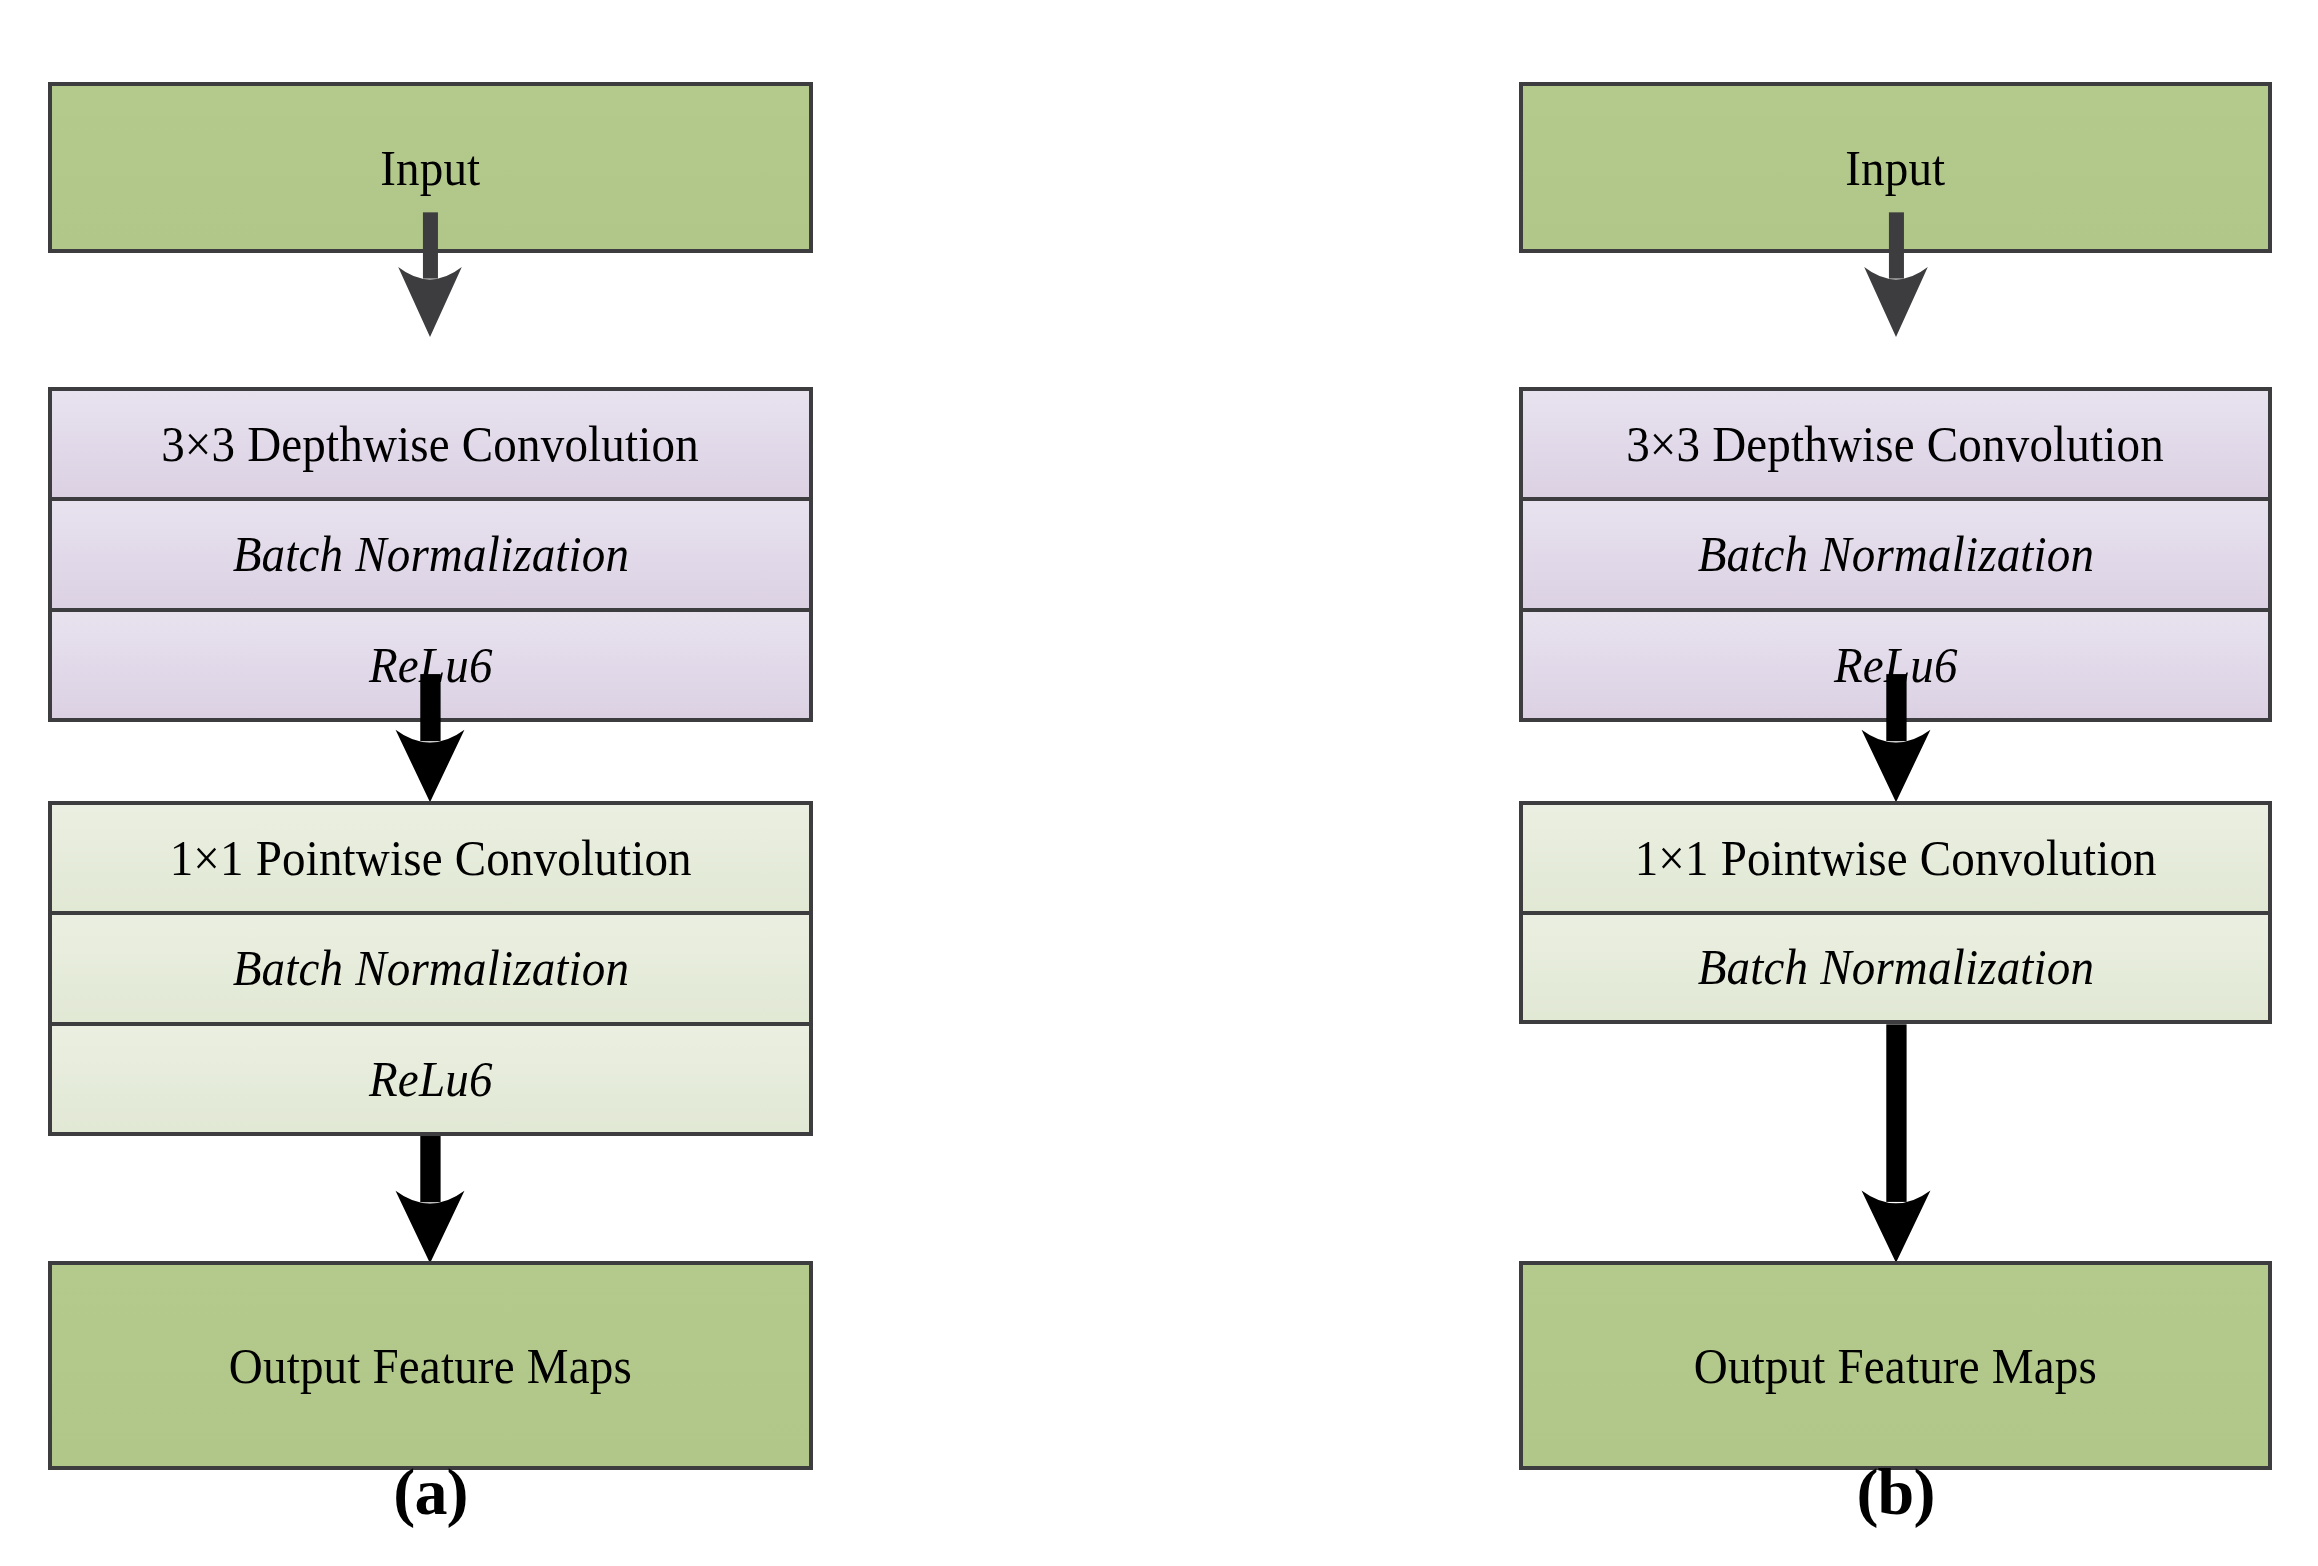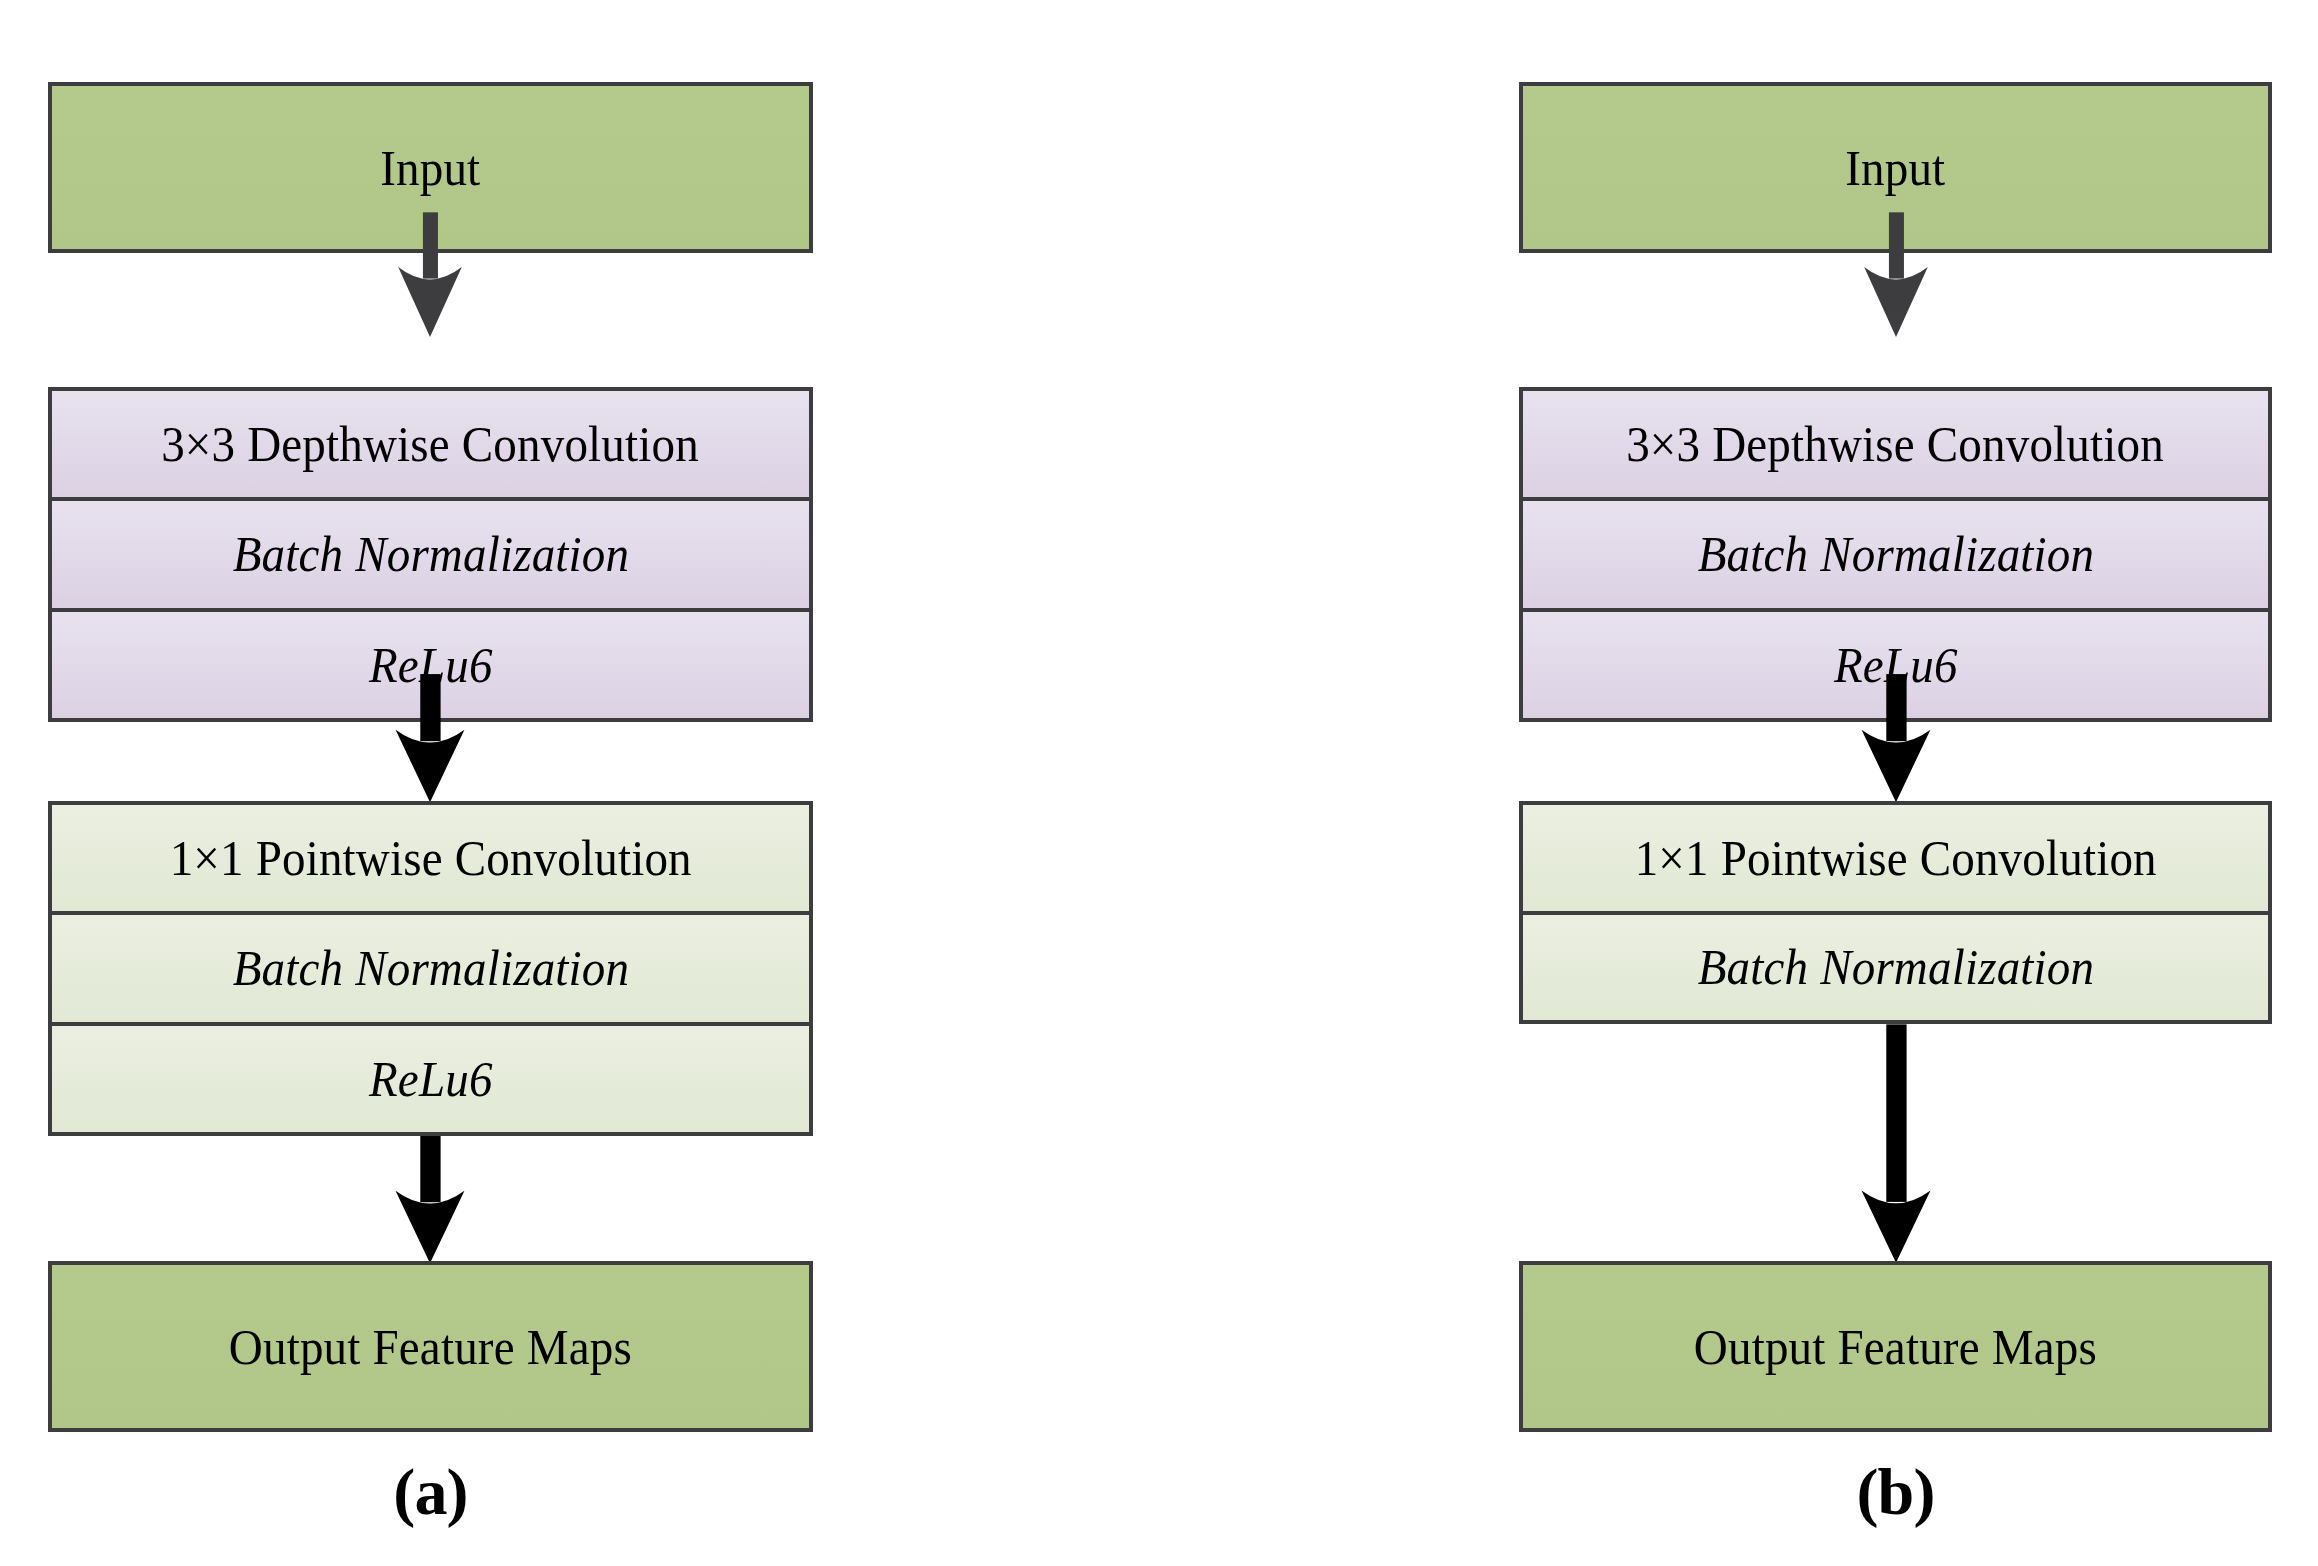--- a/index.html
+++ b/index.html
@@ -74,21 +74,21 @@
   }
   .box-light-green .row {
     background: linear-gradient(to bottom, #ebefe1 0%, #e1e8d4 100%);
   }
 
   
   .box-input    { top: 42px;   height: 171px; margin-top: 40px; }
   .box-dw       { top: 339px;  height: 335px; margin-top: 48px; }
   .box-pw-three { top: 801px;  height: 335px; }
   .box-pw-two   { top: 801px;  height: 223px; }
-  .box-output   { top: 1261px; height: 171px; }
+  .box-output   { top: 1261px; height: 209px; }
 
   
   .arrow {
     position: absolute;
     width: 106px;
     height: 0;
   }
   .panel-a .arrow { left: 329px; }
   .panel-b .arrow { left: 324px; }
 

